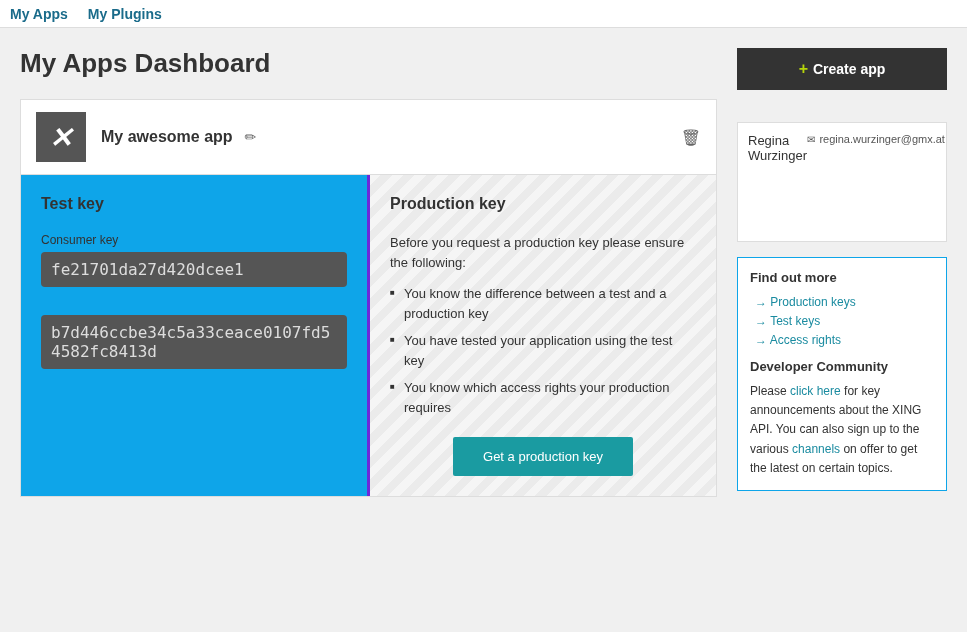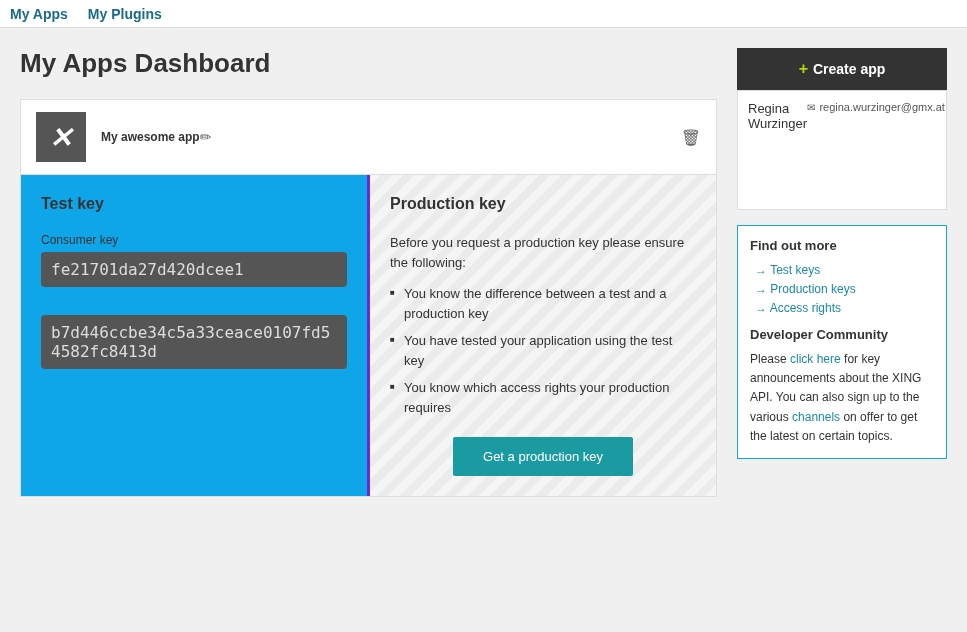--- a/index.html
+++ b/index.html
@@ -47,21 +47,21 @@
       display: block;
       background: #333;
       color: #fff;
       text-align: center;
       padding: 12px 12px;
       font-size: 14px;
       font-weight: bold;
       cursor: pointer;
       border: none;
       width: 100%;
-      margin-bottom: 0;
+      margin-bottom: 32px;
     }
     .create-app-btn .plus {
       color: #b5d40a;
       font-size: 16px;
       margin-right: 5px;
     }
     
     .page-title {
       font-size: 26px;
       font-weight: bold;
@@ -92,24 +92,24 @@
       font-size: 28px;
       font-weight: bold;
       font-style: italic;
     }
     .app-name-row {
       display: flex;
       align-items: center;
       flex: 1;
     }
     .app-name {
-      font-size: 12px;
-      font-weight: bold;
-      color: #333;
-      margin-right: 0;
+      font-size: 16px;
+      font-weight: bold;
+      color: #333;
+      margin-right: 12px;
     }
     .edit-icon {
       color: #666;
       cursor: pointer;
       font-size: 14px;
     }
     .delete-icon {
       color: #666;
       cursor: pointer;
       font-size: 16px;
@@ -349,22 +349,22 @@
       </div>
       <div class="user-name">Regina Wurzinger</div>
       <div class="user-email">
         <span class="email-icon">✉</span>
         <span>regina.wurzinger@gmx.at</span>
       </div>
     </div>
 
     <div class="sidebar-section">
       <div class="sidebar-title">Find out more</div>
+      <a href="#" class="sidebar-link">Production keys</a>
       <a href="#" class="sidebar-link">Test keys</a>
-      <a href="#" class="sidebar-link">Production keys</a>
       <a href="#" class="sidebar-link">Access rights</a>
 
       <div class="dev-community-title">Developer Community</div>
       <div class="dev-community-text">
         <span>Please </span><a href="#">click here</a><span> for key announcements about the XING API. You can also sign up to the various </span><a href="#">channels</a><span> on offer to get the latest on certain topics.</span>
       </div>
     </div>
 
   </div>
 </div>

